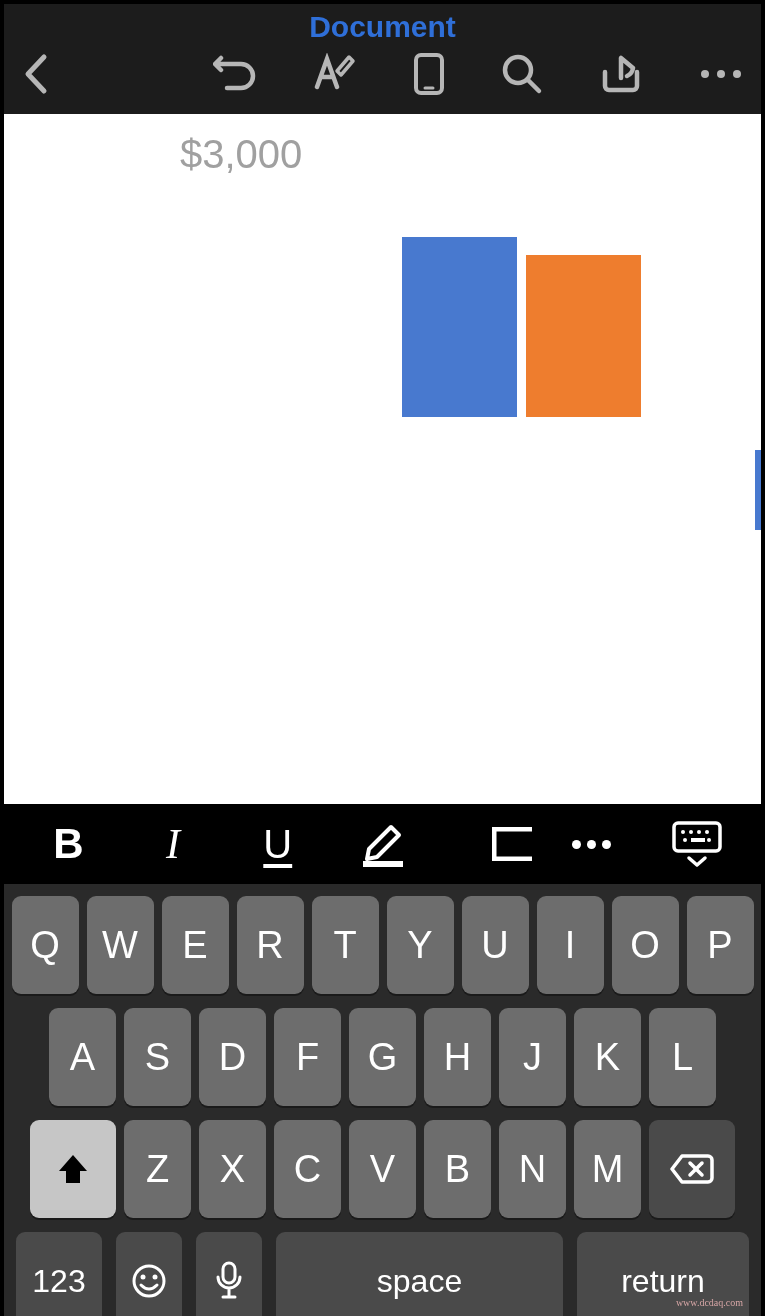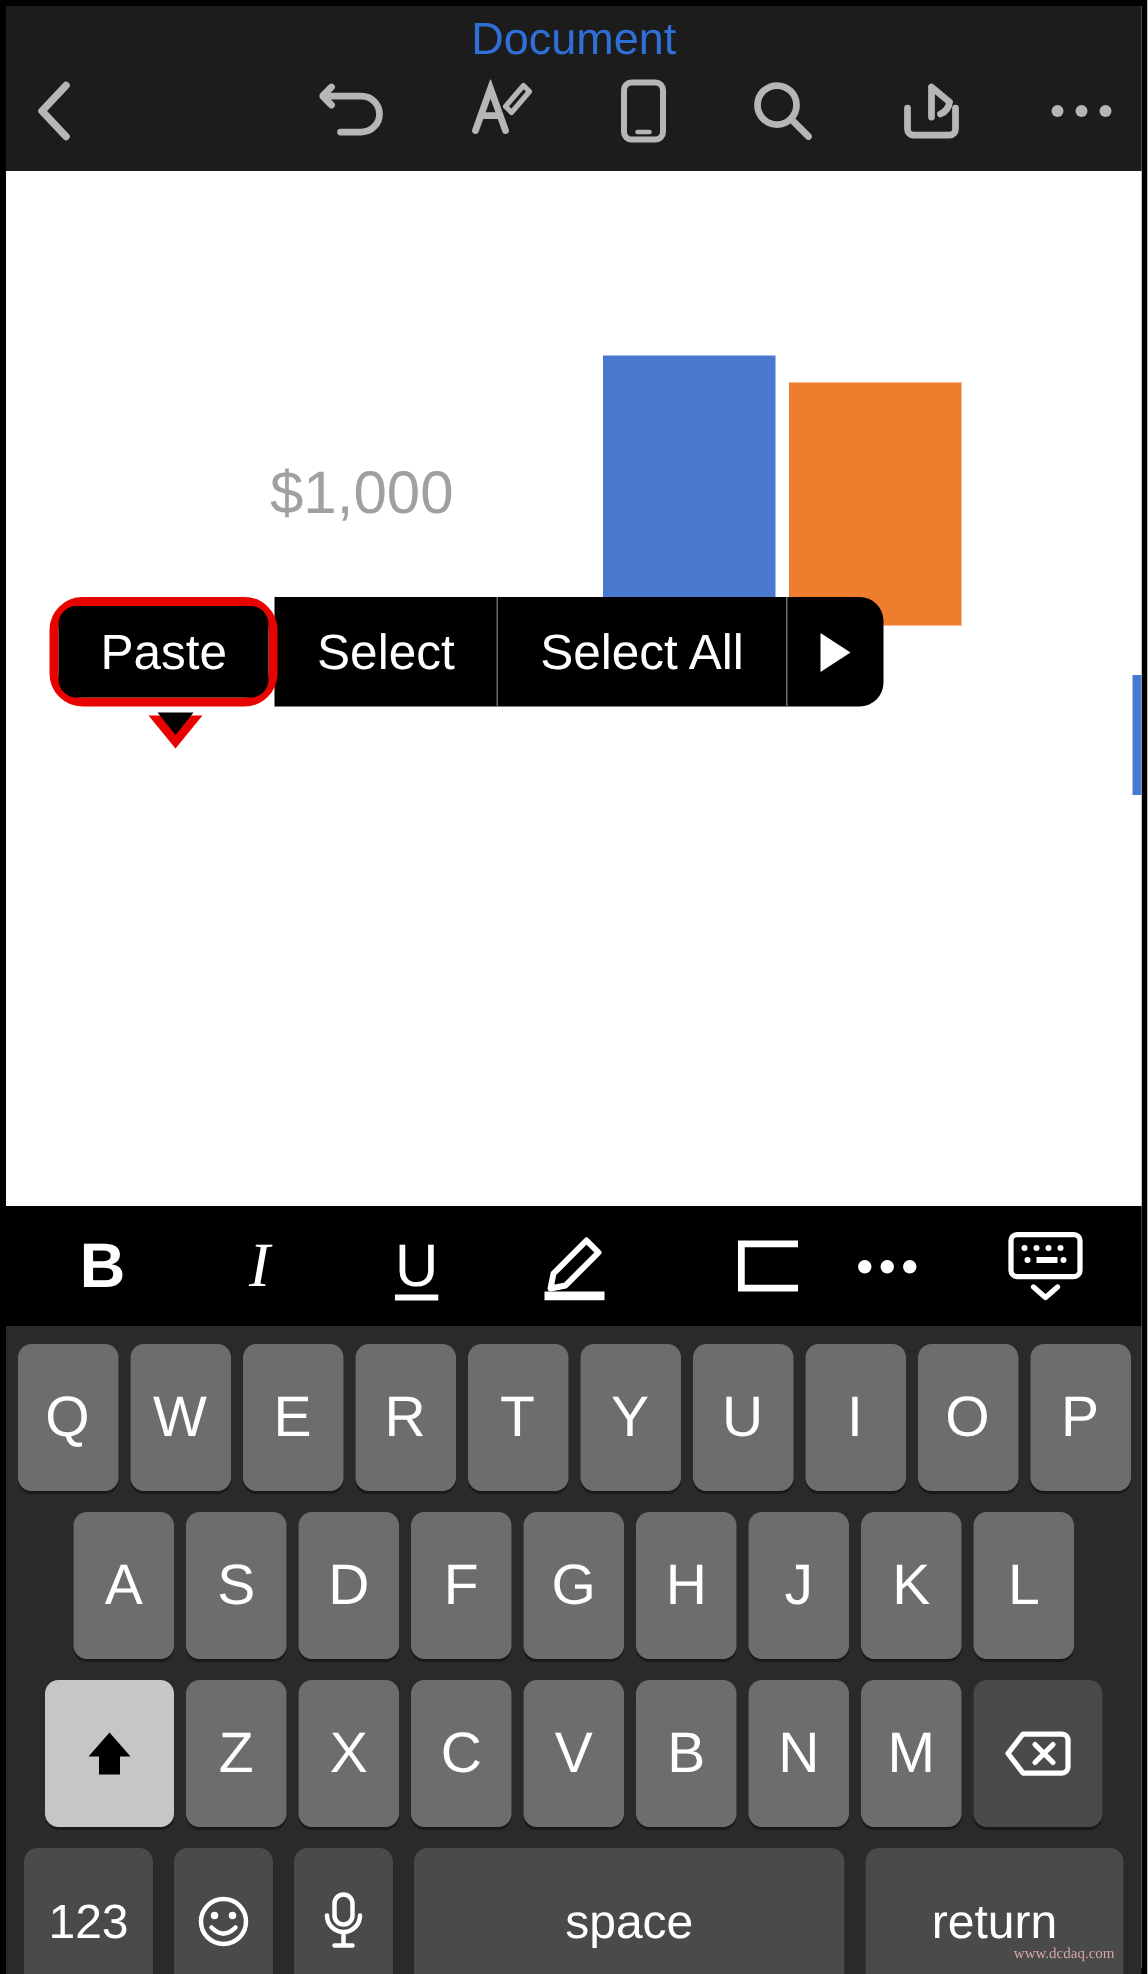--- a/index.html
+++ b/index.html
@@ -2,21 +2,21 @@
 <html><head>
 <meta charset="utf-8">
 <style>
 * { margin:0; padding:0; box-sizing:border-box; -webkit-font-smoothing:antialiased; }
 html,body { width:765px; height:1316px; font-family:-apple-system,Helvetica,Arial,sans-serif; background:#fff; overflow:hidden; }
 .frame { width:765px; height:1316px; border:4px solid #000; position:relative; background:#fff; }
 
 
 .header { background:#1c1c1c; color:#b0b0b0; }
 .title-bar { text-align:center; padding:6px 0 2px; }
-.title-bar span { color:#2f6fd8; font-weight:400; font-size:30px; }
+.title-bar span { color:#2f6fd8; font-weight:700; font-size:30px; }
 .toolbar { display:flex; align-items:center; justify-content:space-between; padding:6px 18px 18px; }
 .toolbar .tools { display:flex; gap:56px; align-items:center; }
 .icon { color:#b6b6b6; display:inline-flex; }
 
 
 .canvas { position:relative; background:#fff; height:690px; width:100%; }
 .axis-label { position:absolute; left:176px; color:#a0a0a0; font-size:40px; }
 .bar { position:absolute; }
 .bar1 { left:398px; top:123px; width:115px; height:180px; background:#4879cf; }
 .bar2 { left:522px; top:141px; width:115px; height:162px; background:#ee7d2e; }
@@ -105,36 +105,25 @@
               <circle cx="6" cy="6" r="4" fill="#b6b6b6"></circle>
               <circle cx="22" cy="6" r="4" fill="#b6b6b6"></circle>
               <circle cx="38" cy="6" r="4" fill="#b6b6b6"></circle>
             </svg>
       </span>
     </div>
   </div>
 </div>
 
 <div class="canvas">
-  <div class="axis-label" style="top:193px">$1,000</div>
+  <div class="axis-label" style="top:18px">$3,000</div>
   <div class="bar bar1"></div>
   <div class="bar bar2"></div>
   <div class="chart-cut"></div>
 
-  <div class="ctx">
-    <div class="highlight-wrap">
-      <div class="item first">Paste</div>
-      <div class="callout-arrow"></div>
-    </div>
-    <div class="item">Select</div>
-    <div class="item">Select All</div>
-    <div class="item">
-      <div class="play"></div>
-    </div>
-  </div>
 </div>
 
 <div class="format-bar">
   <div class="fmt-btn">
         <span style="font-weight:900;font-size:42px">B</span>
       </div>
   <div class="fmt-btn">
         <span style="font-style:italic;font-family:serif;font-size:42px">I</span>
       </div>
   <div class="fmt-btn">

